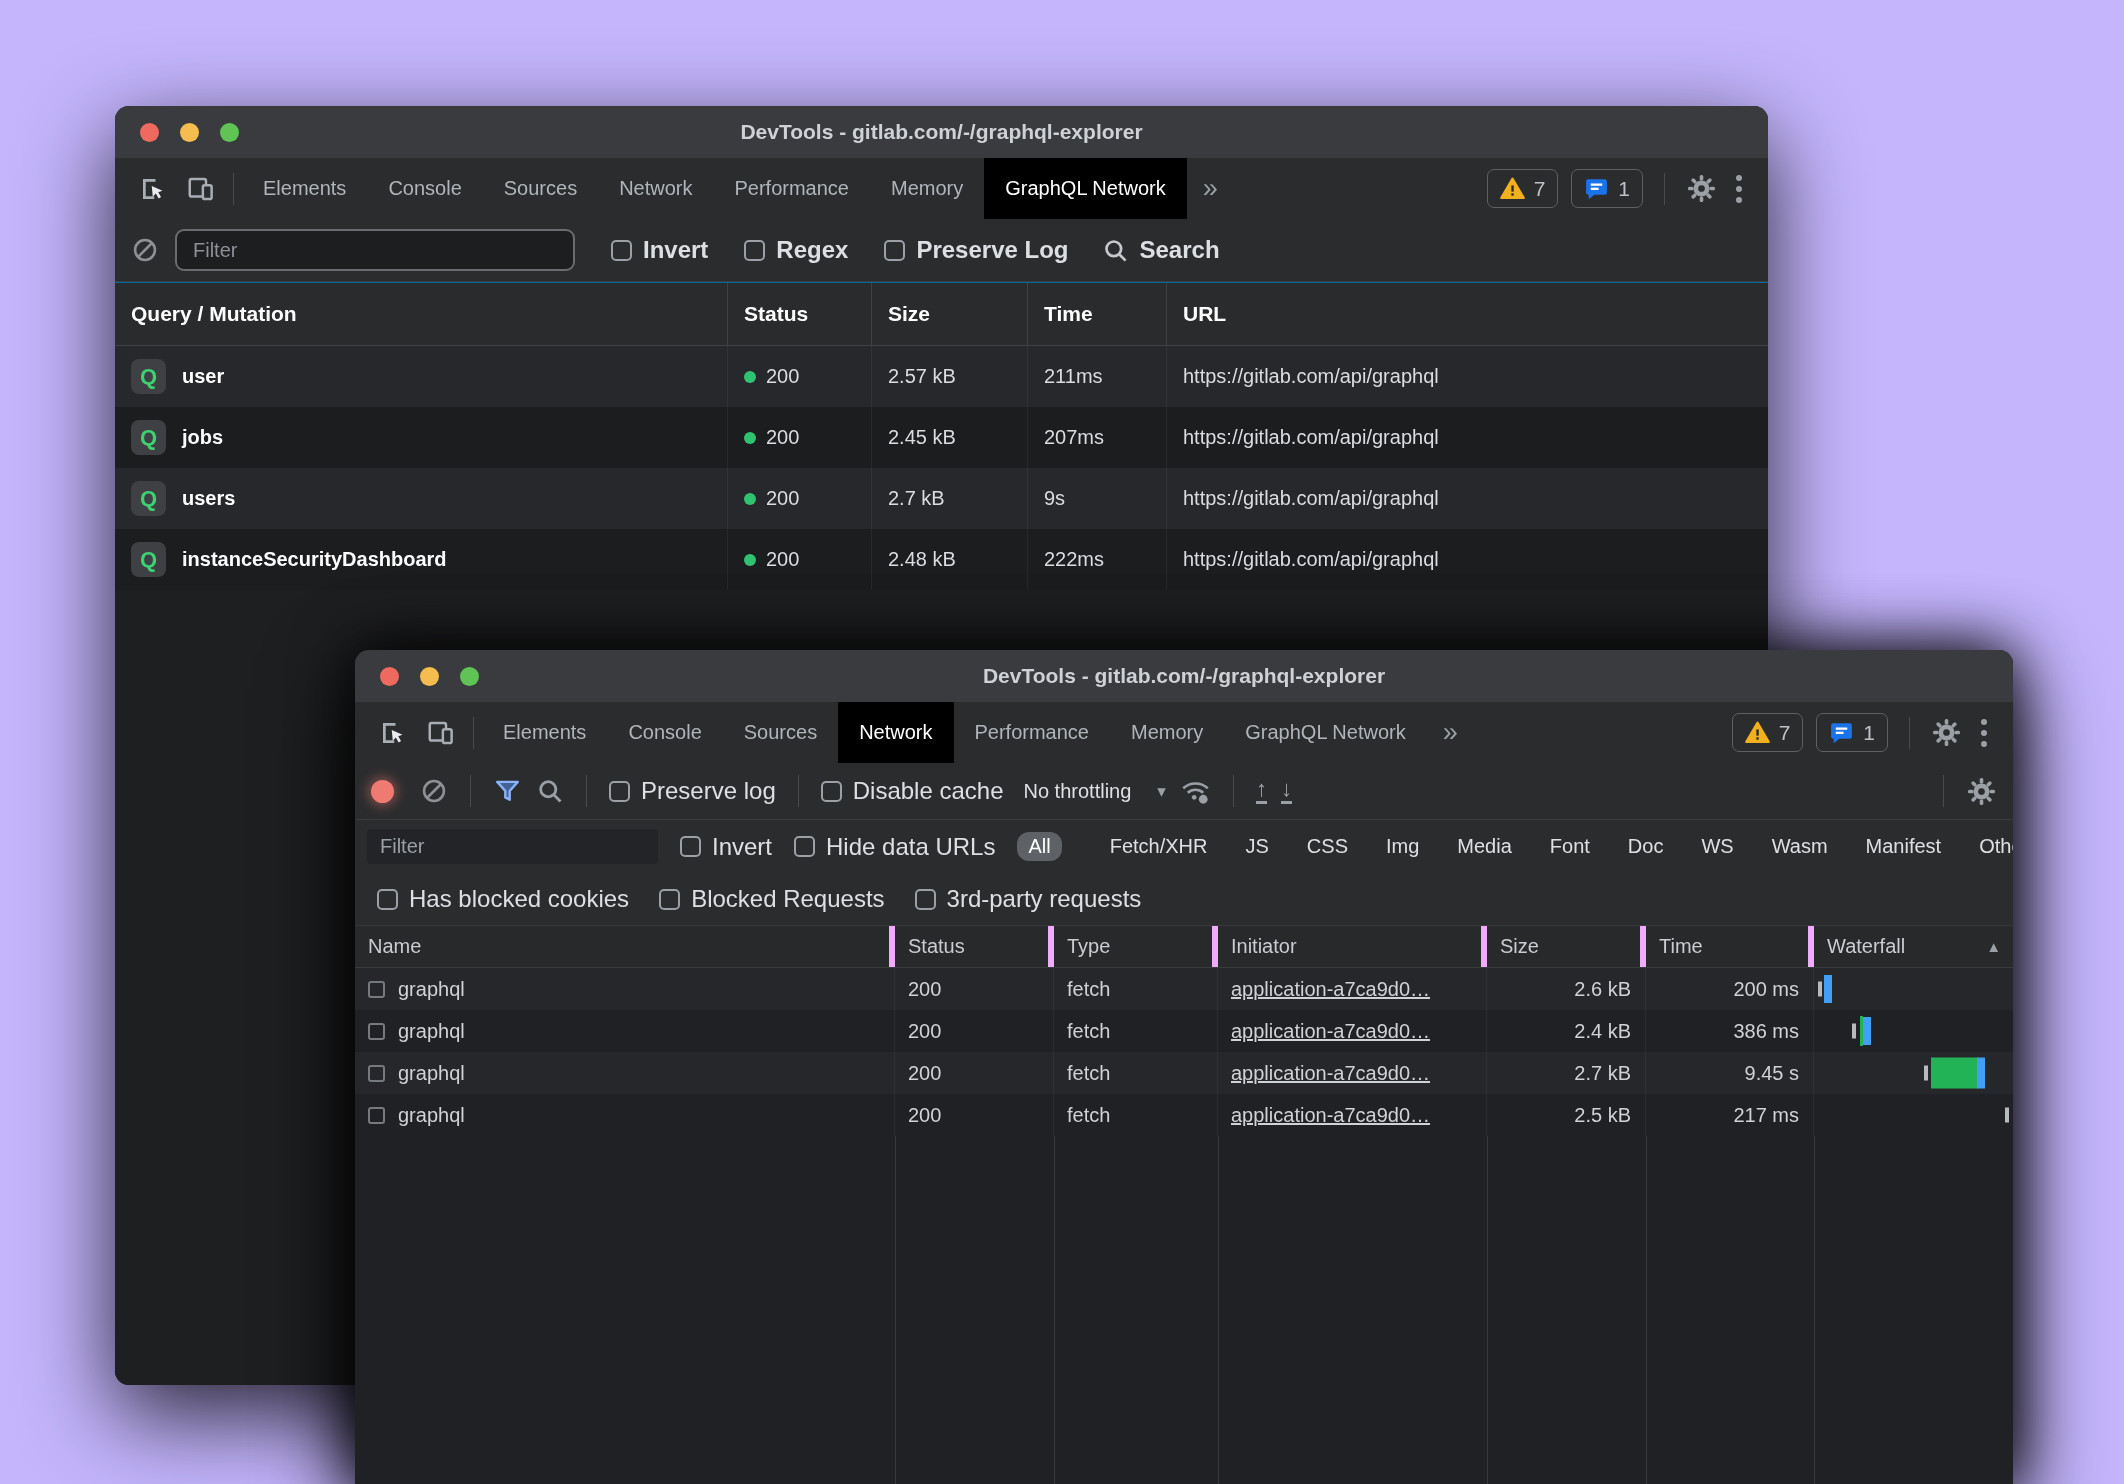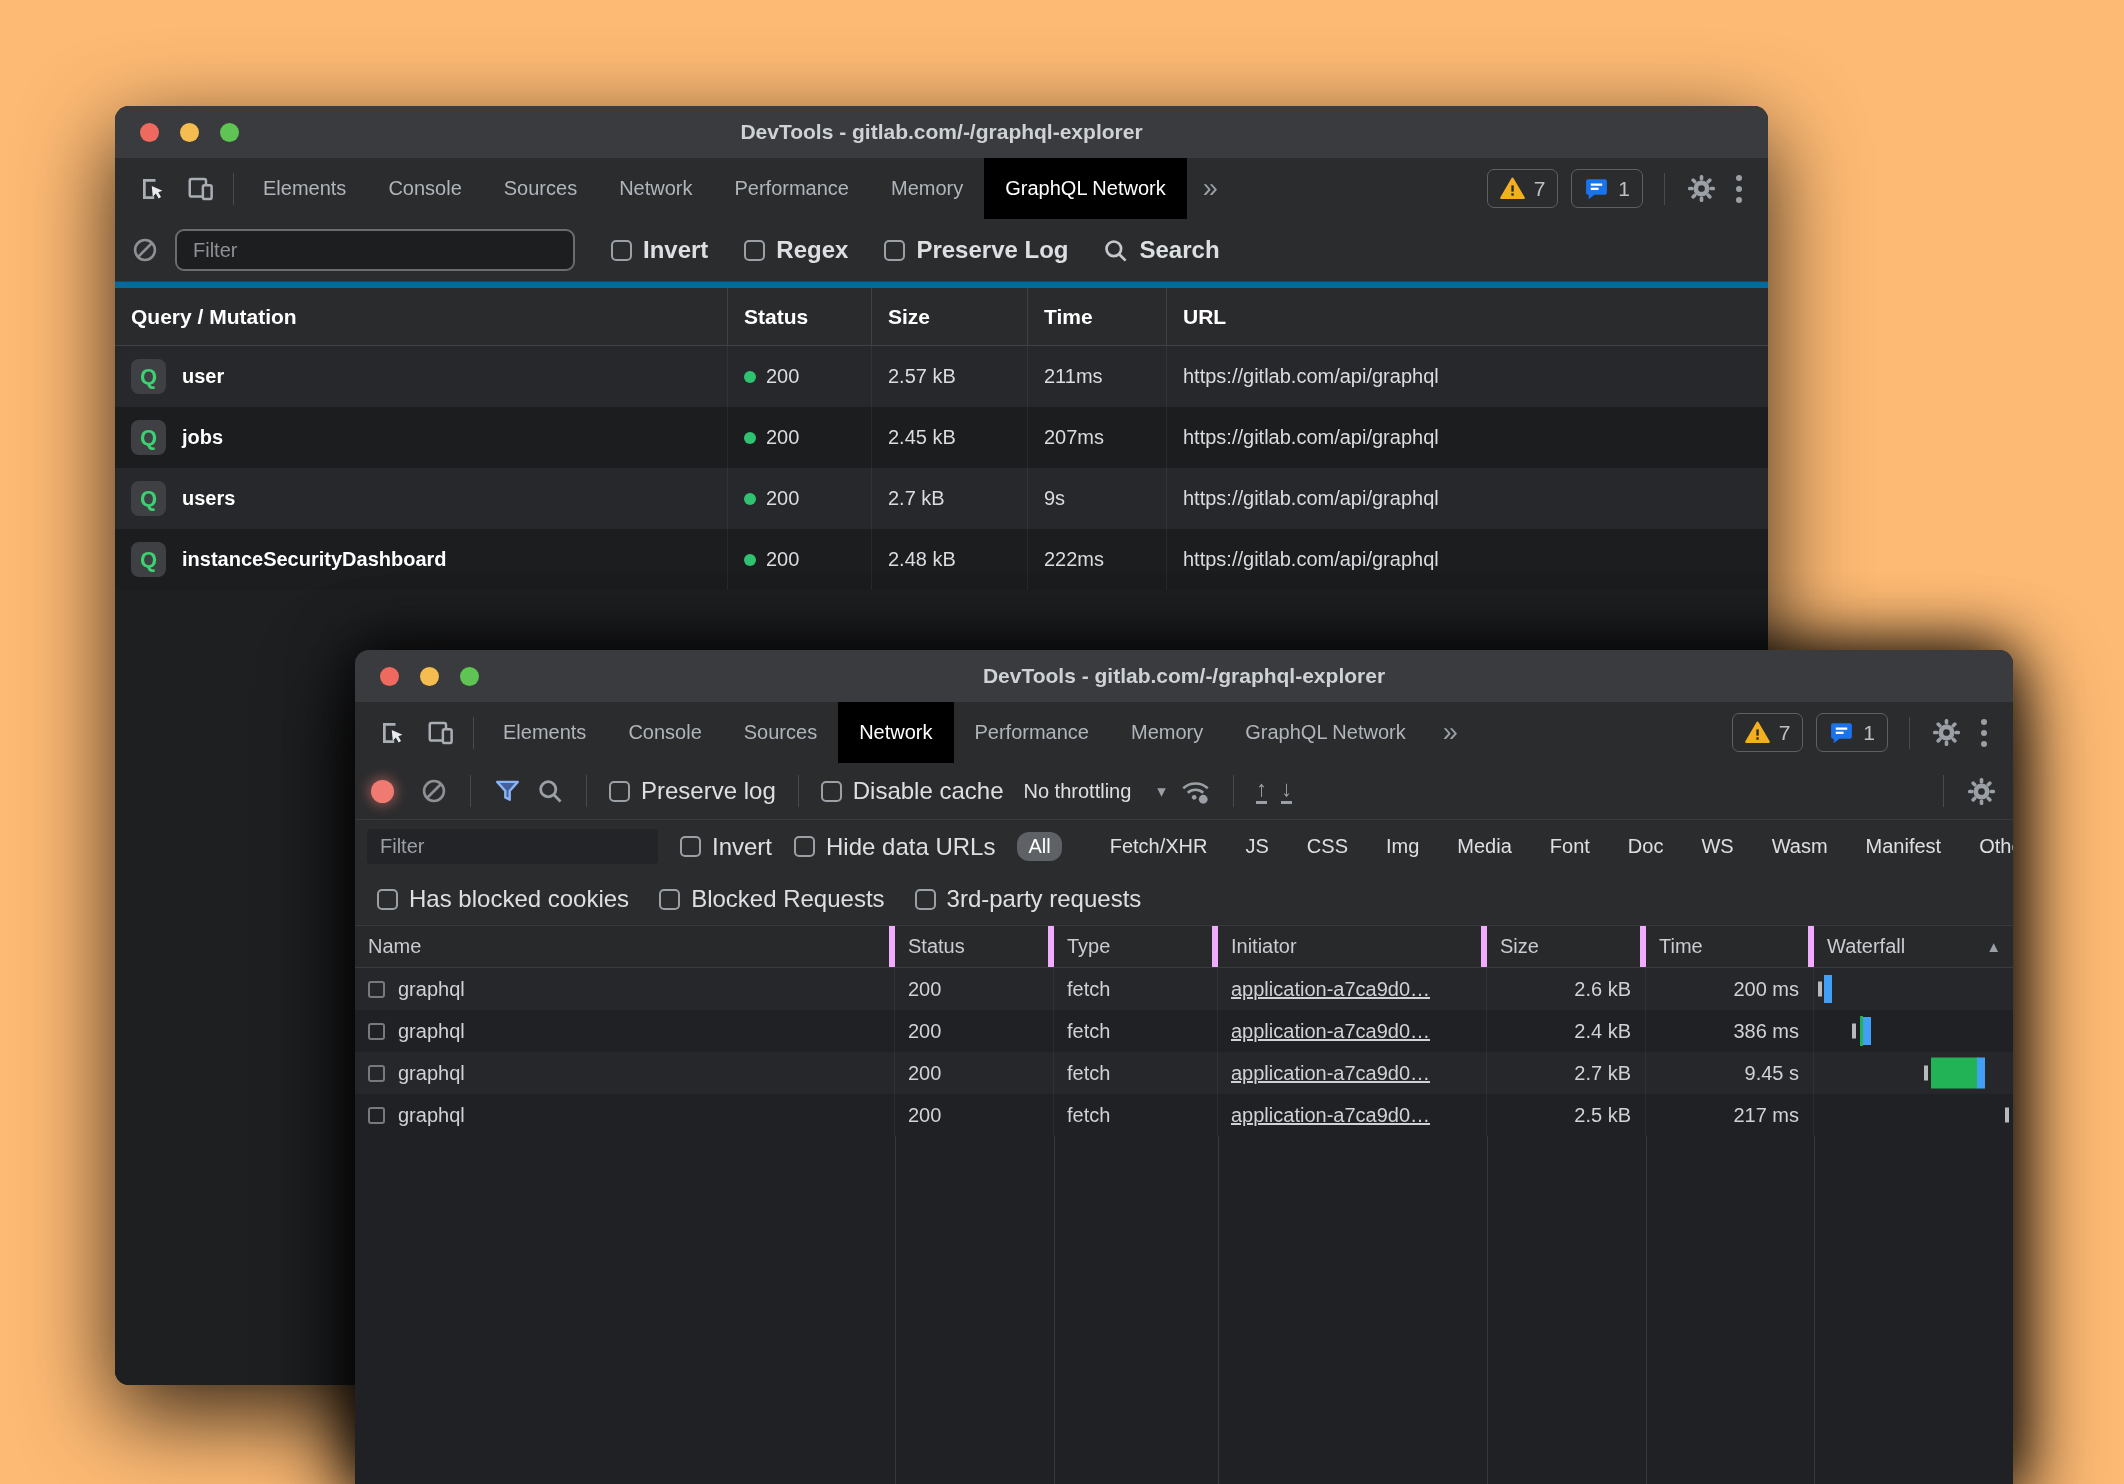--- a/index.html
+++ b/index.html
@@ -1,18 +1,18 @@
 <!DOCTYPE html>
 <html><head>
 <meta charset="utf-8">
 <style>
   * { margin:0; padding:0; box-sizing:border-box; }
   html,body { width:2124px; height:1484px; background:#000; overflow:hidden;
               font-family:"Liberation Sans", sans-serif; }
-  #canvas { position:relative; width:2124px; height:1484px; background:#fdba74; }
+  #canvas { position:relative; width:2124px; height:1484px; background:#c4b5fd; }
 
   .window { position:absolute; background:#202124; border-radius:14px; overflow:hidden;
             box-shadow:0 30px 90px rgba(0,0,0,.8); }
   #back-window  { left:115px; top:106px;  width:1653px; height:1279px; }
   #front-window { left:355px; top:650px;  width:1658px; height:834px; border-radius:14px 14px 0 0;
                   box-shadow:0 -4px 60px rgba(0,0,0,.9), 0 30px 90px rgba(0,0,0,.9); }
 
   
   .titlebar { height:52px; background:#3a3b3e; display:flex; align-items:center; position:relative; }
   .lights { position:absolute; left:25px; top:0; height:100%; display:flex; align-items:center; gap:21px; }
@@ -56,21 +56,21 @@
                    color:#e8eaed; font-size:20px; padding:0 13px; outline:none; }
   .filter-input2::placeholder { color:#9aa0a6; }
   .pill { background:#5e6165; color:#fff; font-size:20px; border-radius:12px; padding:3px 11px; }
   .typelist { display:flex; align-items:center; gap:38px; color:#dde0e3; font-size:20px; white-space:nowrap; }
 
   #fw-optionsrow { height:52px; padding-left:22px; gap:30px; border-bottom:none; }
 
   
   .bt-grid { display:grid; grid-template-columns:613px 144px 156px 139px auto; }
   #bt-header { height:64px; background:#2a2b2d; align-items:center; color:#fff; font-weight:bold; font-size:21px;
-               border-top:6px solid #0369a1; border-bottom:1px solid #404144; }
+               border-top:1px solid #0369a1; border-bottom:1px solid #404144; }
   #bt-header > div { padding-left:16px; height:100%; display:flex; align-items:center; border-right:1px solid #404144; }
   #bt-header > div:last-child { border-right:none; }
   .bt-row { height:61px; align-items:center; color:#dadce0; font-size:20px; }
   .bt-row:nth-child(odd) { background:#27282b; }
   .bt-row:nth-child(even) { background:#1c1d1f; }
   .bt-row > div { padding-left:16px; height:100%; display:flex; align-items:center; gap:10px;
                   border-right:1px solid rgba(255,255,255,.055); overflow:hidden; white-space:nowrap; }
   .bt-row > div:last-child { border-right:none; }
   .qbadge { width:35px; height:35px; border-radius:8px; background:#3f4043; color:#3ed172; font-weight:bold;
             font-size:22px; display:flex; align-items:center; justify-content:center; flex:none; }

